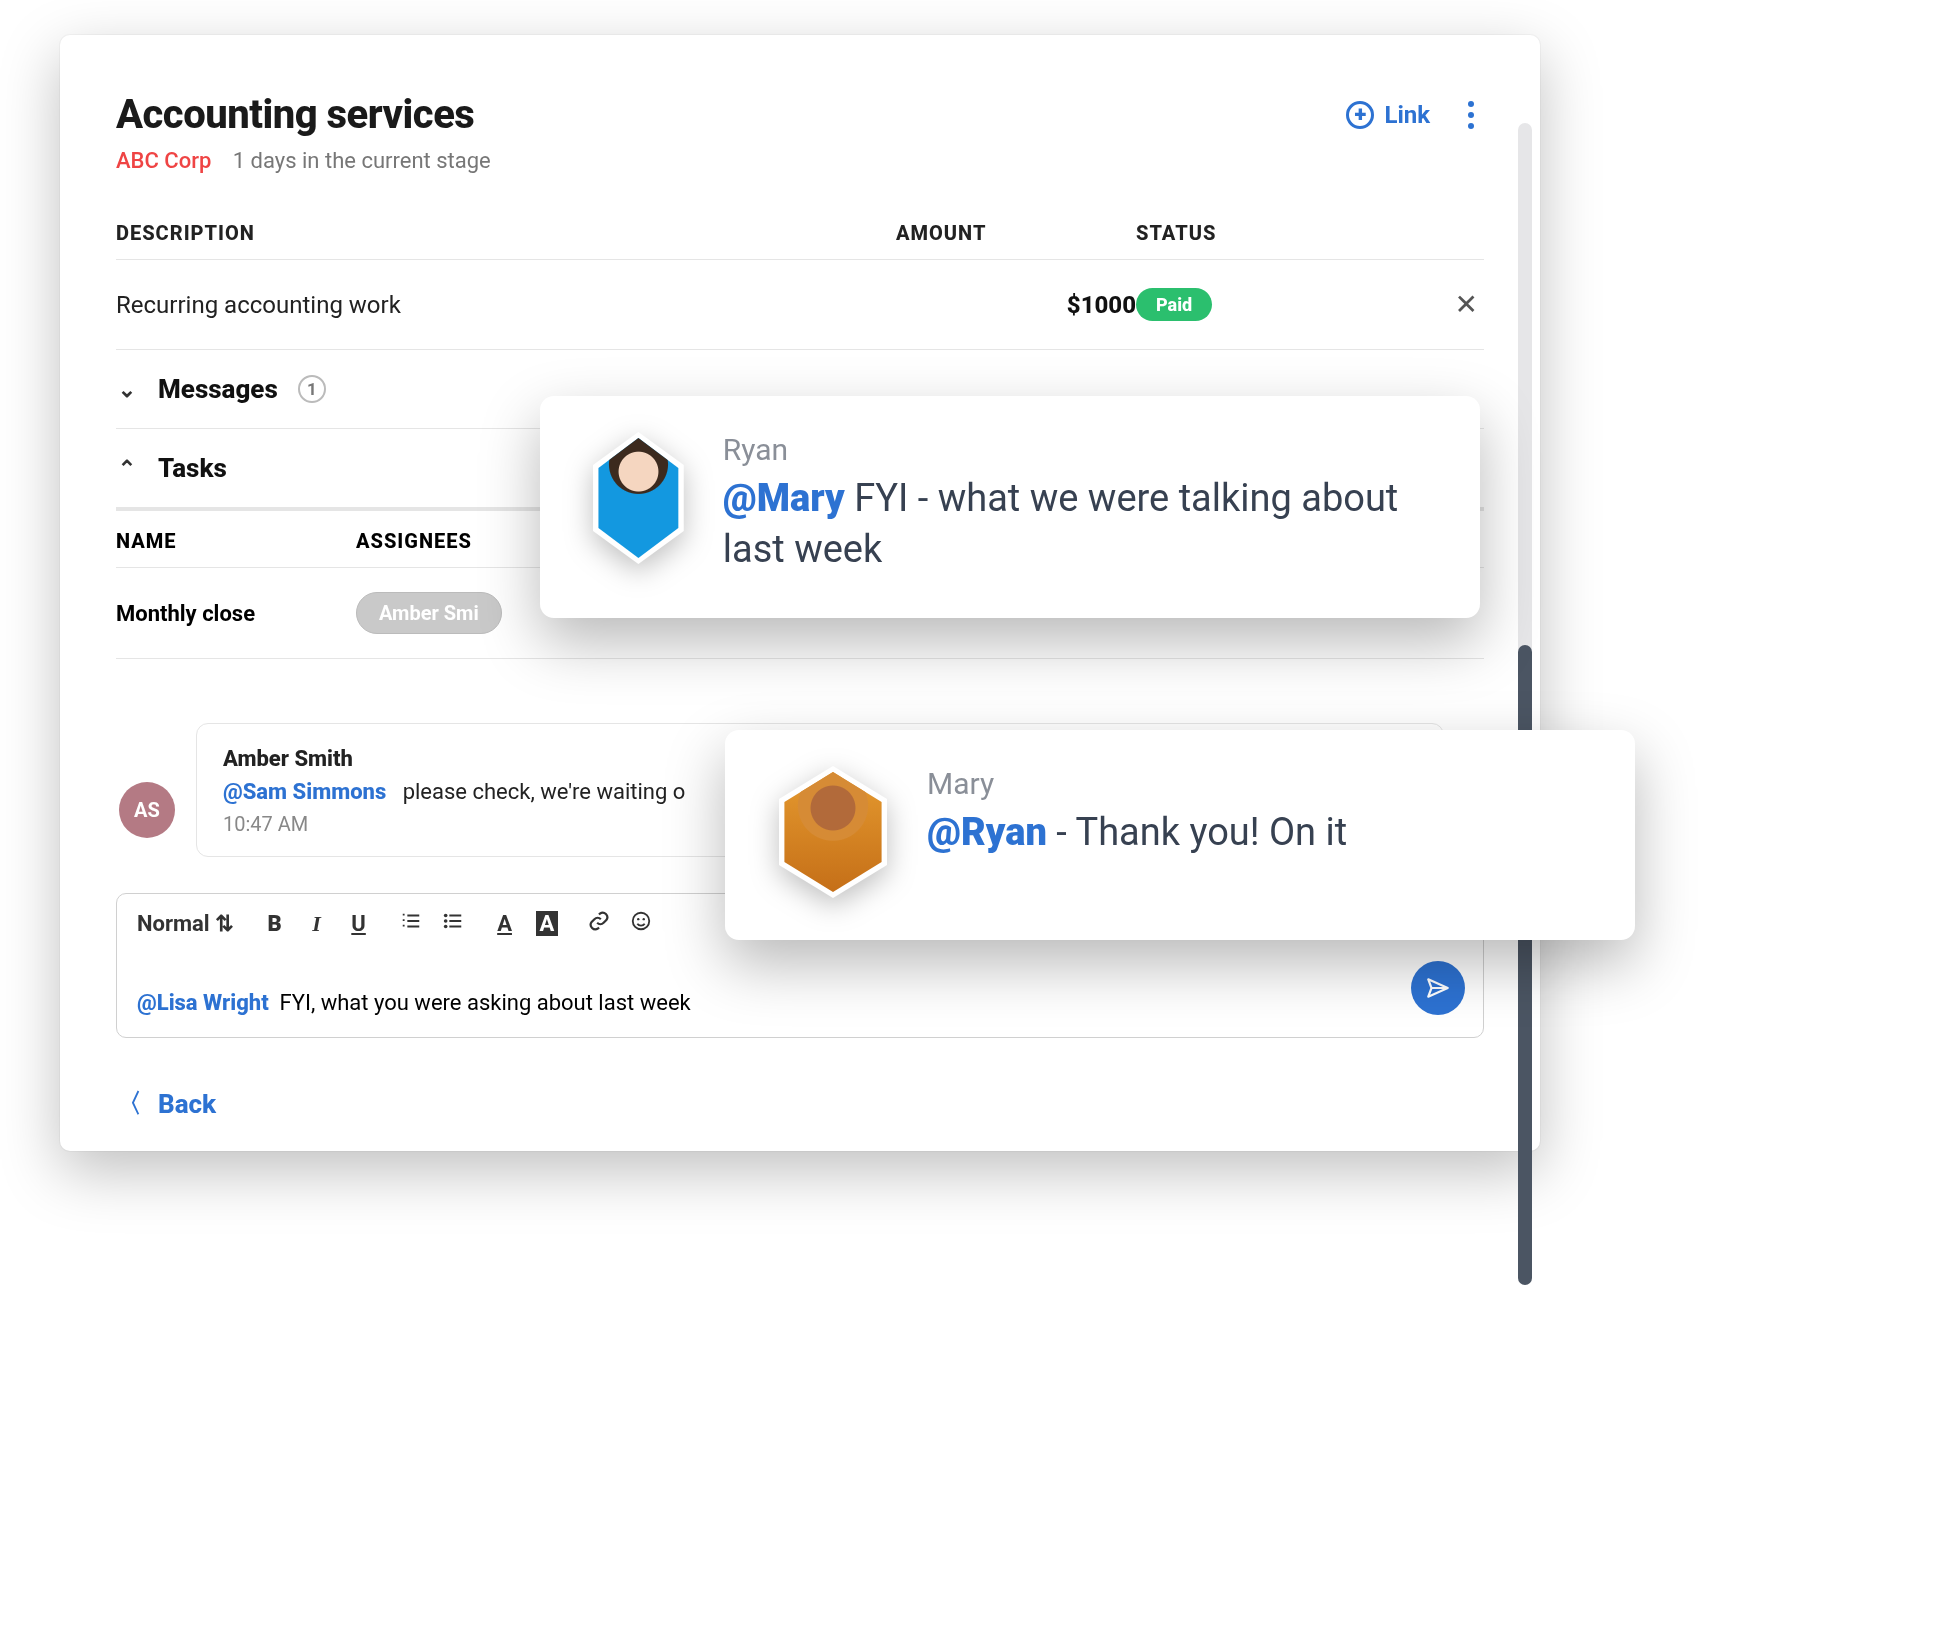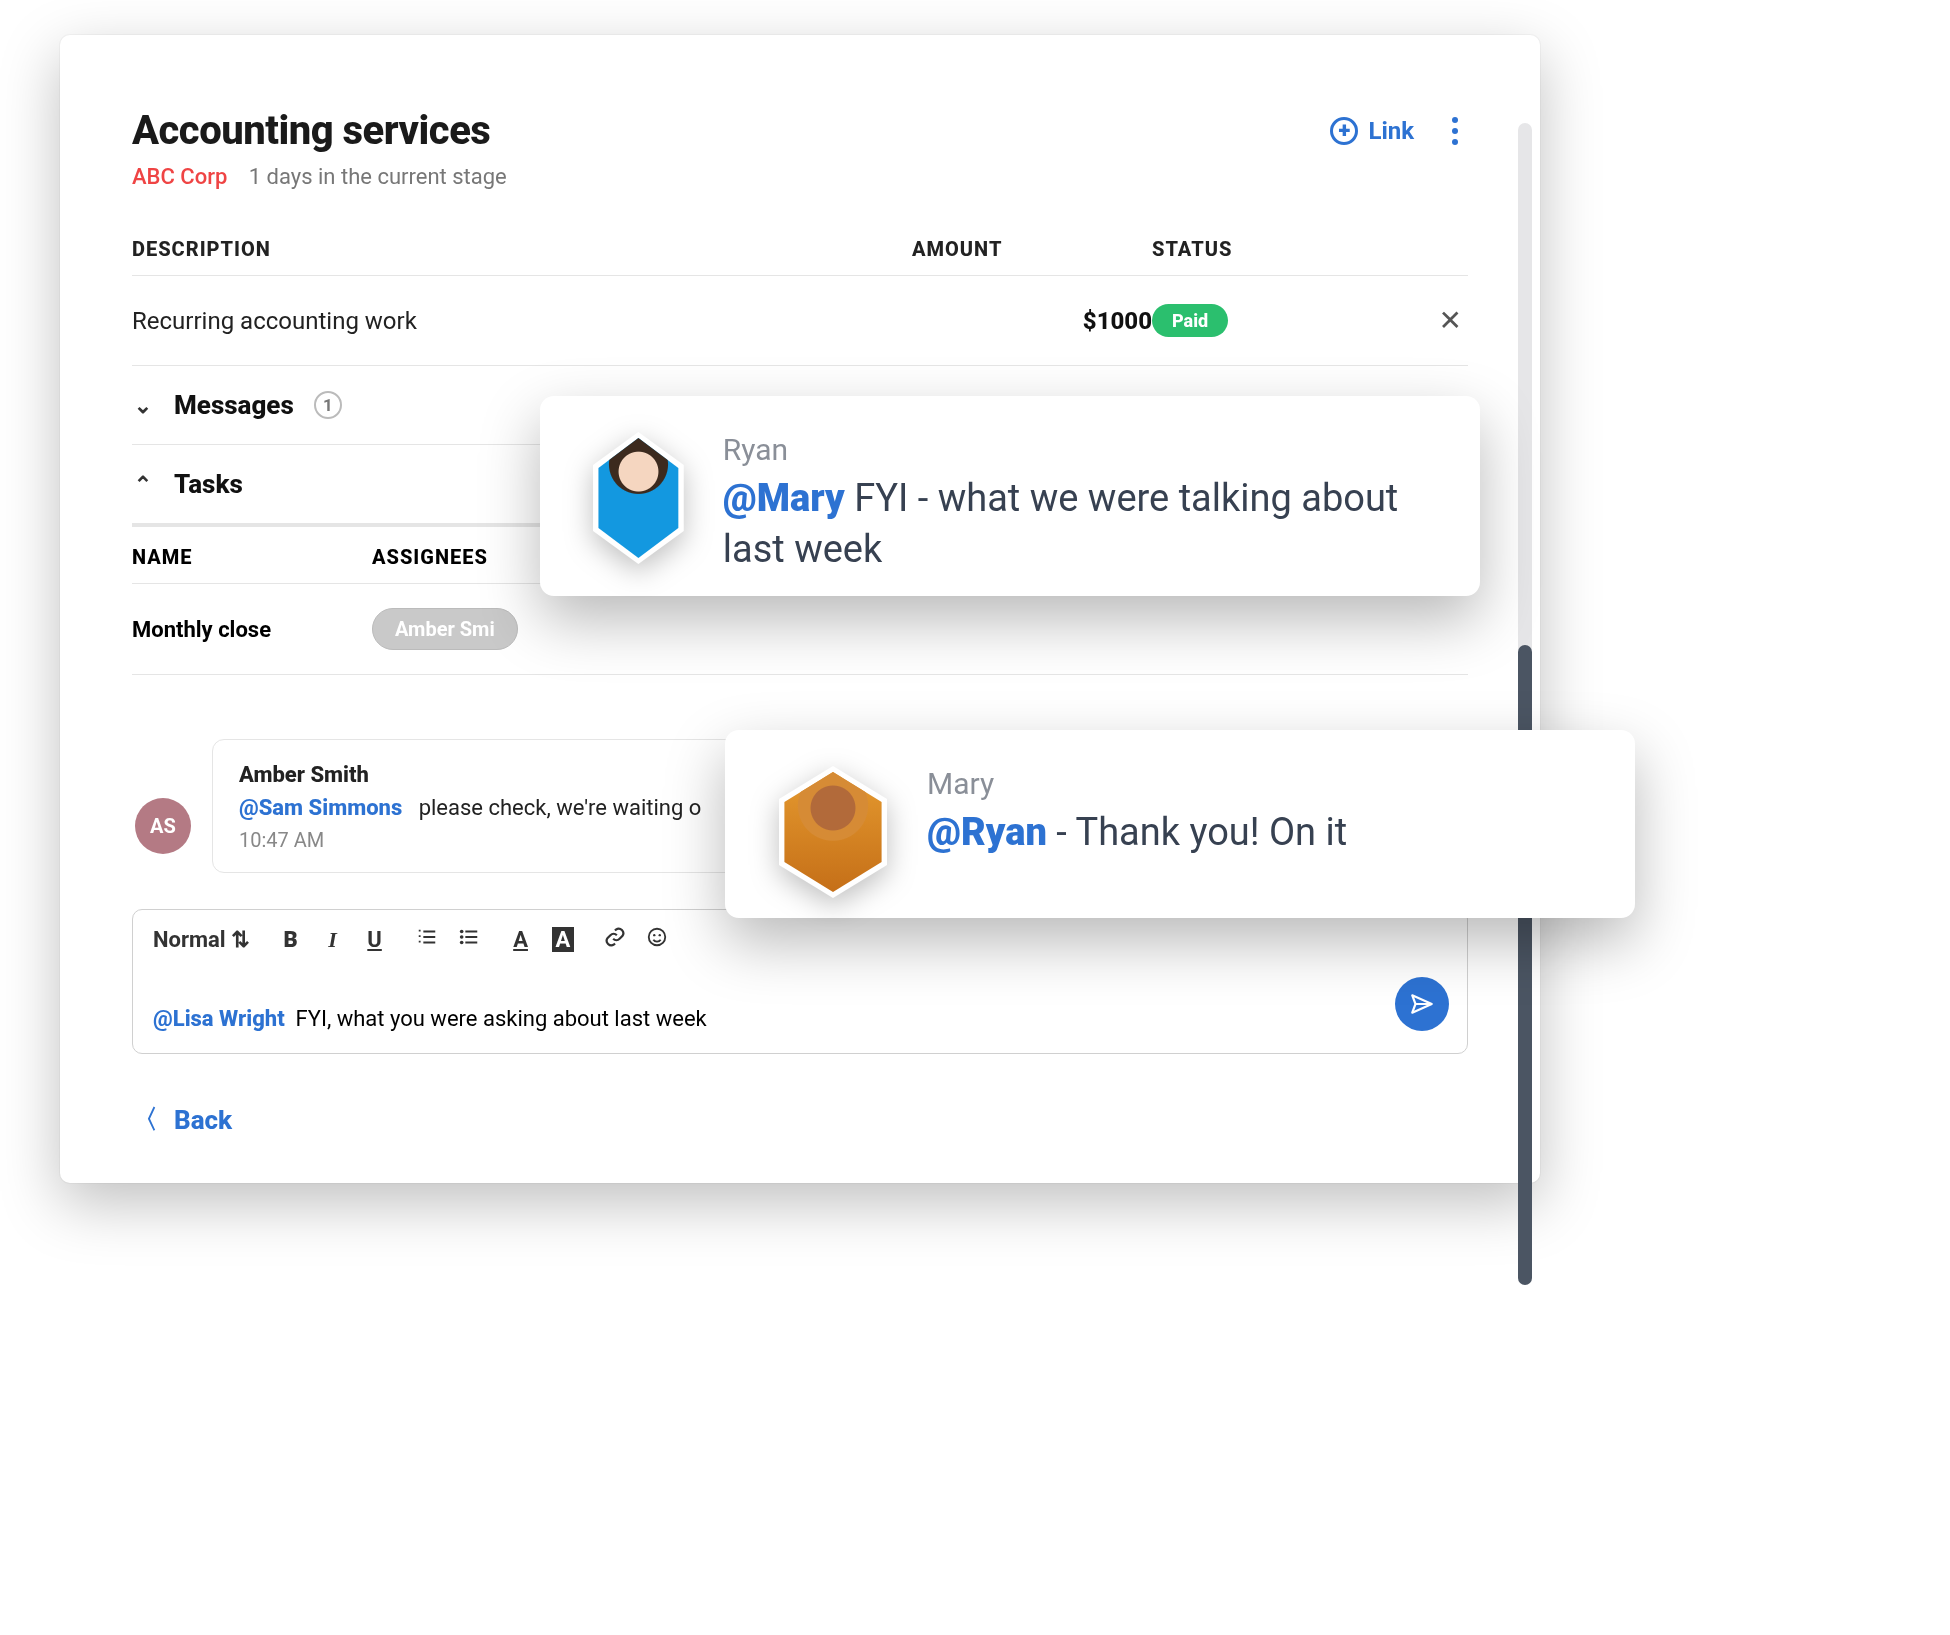--- a/index.html
+++ b/index.html
@@ -12,21 +12,21 @@
     transform-origin: top left;
   }
   .main-card {
     position: absolute;
     left: 60px;
     top: 35px;
     width: 1480px;
     background: #fff;
     border-radius: 10px;
     box-shadow: 0 20px 60px rgba(0,0,0,0.25), 0 0 0 1px rgba(0,0,0,0.03);
-    padding: 16px;
+    padding: 0;
   }
   .scroll-track {
     position: absolute;
     right: 8px;
     top: 88px;
     width: 14px;
     height: 1160px;
     background: #e6e6e8;
     border-radius: 10px;
   }
@@ -87,21 +87,21 @@
   .toolbar{ display:flex; align-items:center; gap:30px; padding:16px 20px; color:#333; font-size:22px;}
   .toolbar .group{ display:flex; gap:20px; align-items:center;}
   .tb-btn{ cursor:pointer; font-weight:700; min-width:22px; text-align:center;}
   .compose-body{ display:flex; align-items:flex-end; justify-content:space-between; padding:8px 18px 22px 20px;}
   .compose-text{ font-size:22px;}
   .send-btn{ width:54px;height:54px;border-radius:50%;background:#2d72d2;display:flex;align-items:center;justify-content:center;color:#fff;cursor:pointer;}
 
   .back-link{ margin-top:48px; display:flex; align-items:center; gap:16px; color:#2d72d2; font-weight:800; font-size:26px; cursor:pointer;}
 
   
-  .bubble{ position:absolute; background:#fff; border-radius:14px; box-shadow:0 24px 60px rgba(0,0,0,0.28); padding:36px 48px 20px 48px; display:flex; gap:34px; align-items:flex-start;}
+  .bubble{ position:absolute; background:#fff; border-radius:14px; box-shadow:0 24px 60px rgba(0,0,0,0.28); padding:36px 48px 42px 48px; display:flex; gap:34px; align-items:flex-start;}
   .bubble1{ left:540px; top:396px; width:940px; }
   .bubble2{ left:725px; top:730px; width:910px; }
   .hex{ width:120px; height:132px; position:relative; filter: drop-shadow(0 8px 14px rgba(0,0,0,0.25)); }
   .hex-inner{ width:100%; height:100%; clip-path: polygon(50% 0%, 95% 25%, 95% 75%, 50% 100%, 5% 75%, 5% 25%); background:#fff; padding:6px; }
   .hex-img{ width:100%; height:100%; clip-path: polygon(50% 0%, 95% 25%, 95% 75%, 50% 100%, 5% 75%, 5% 25%); }
   .hex-img.ryan{ background: radial-gradient(circle at 50% 28%, #f5d6c0 0 20%, transparent 21%), radial-gradient(circle at 50% 22%, #3c2a1e 0 28%, transparent 29%), linear-gradient(#1398e0,#1398e0); }
   .hex-img.mary{ background: radial-gradient(circle at 50% 30%, #b26a3a 0 22%, transparent 23%), radial-gradient(circle at 50% 28%, #d68b35 0 34%, transparent 35%), linear-gradient(#e59a2f,#c56f18); }
   .bubble .from{ color:#8a8f98; font-size:30px; margin-bottom:6px;}
   .bubble .btext{ font-size:38px; color:#374151; line-height:1.35;}
   .bubble .bmention{ color:#2d72d2; font-weight:900; }

